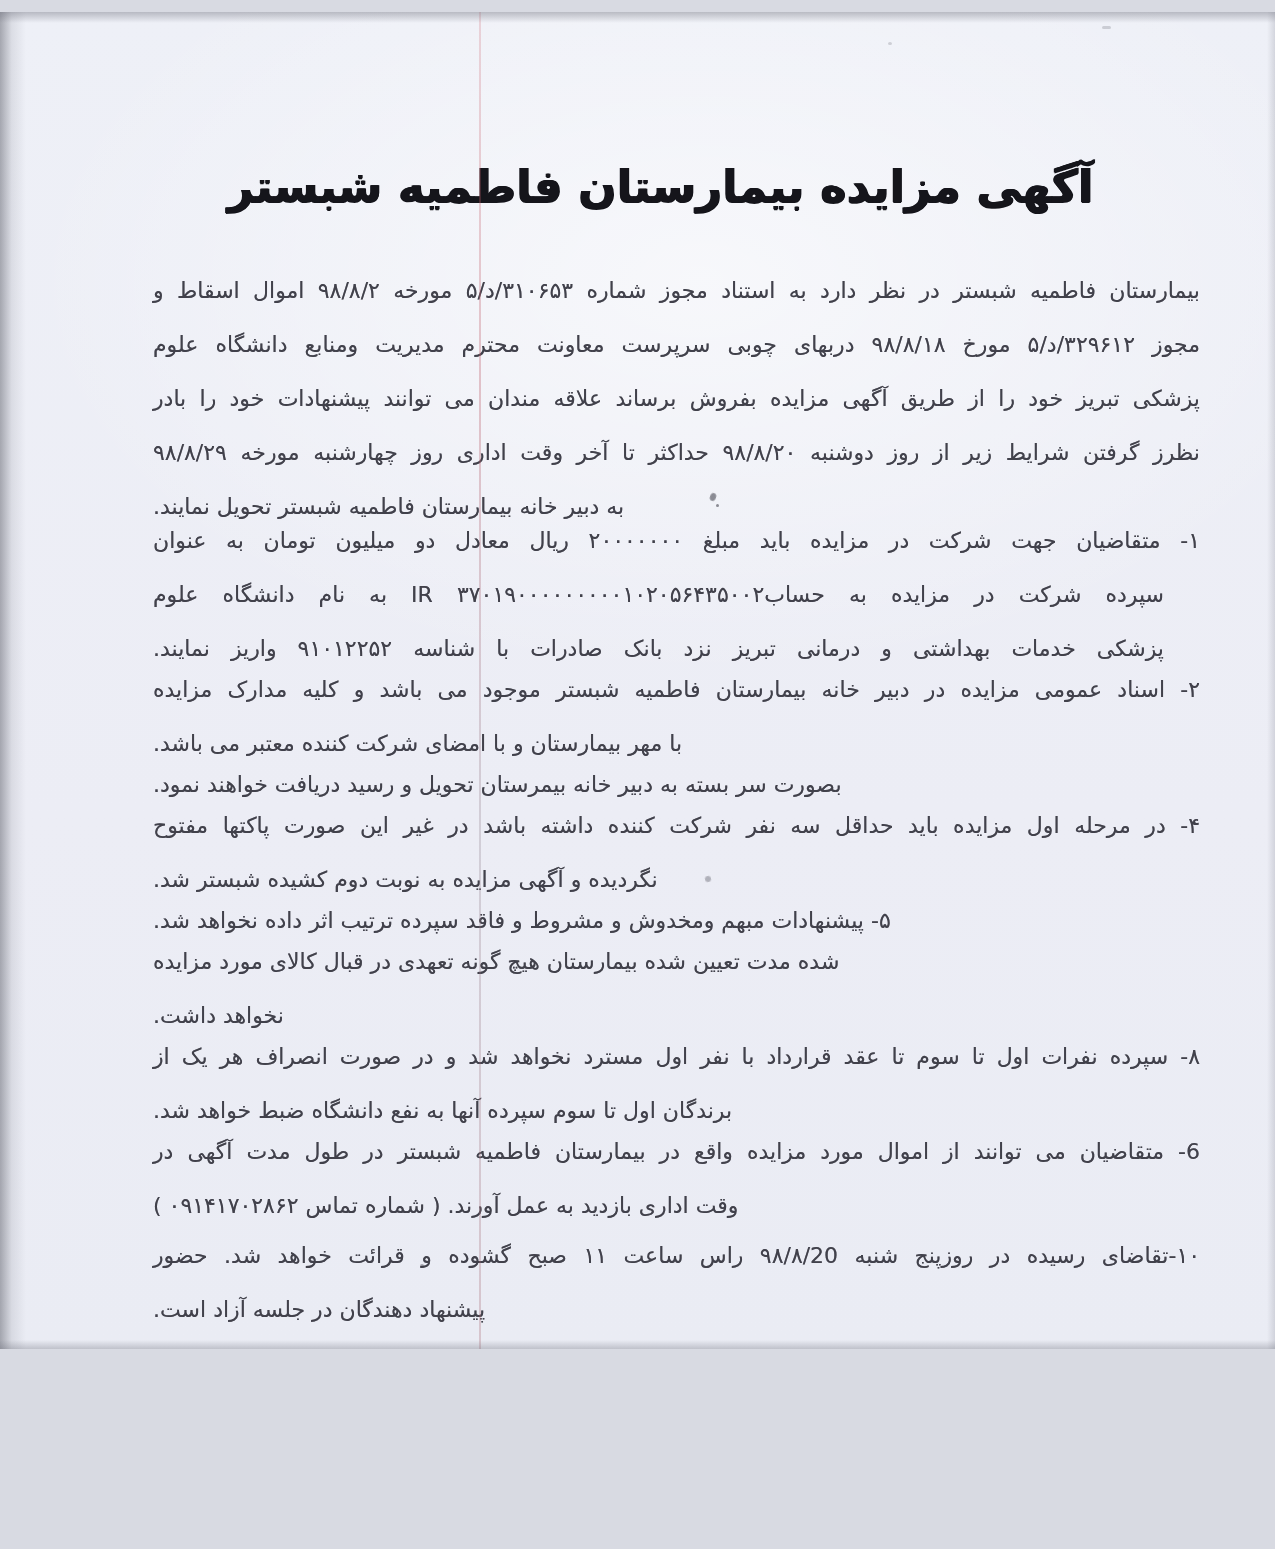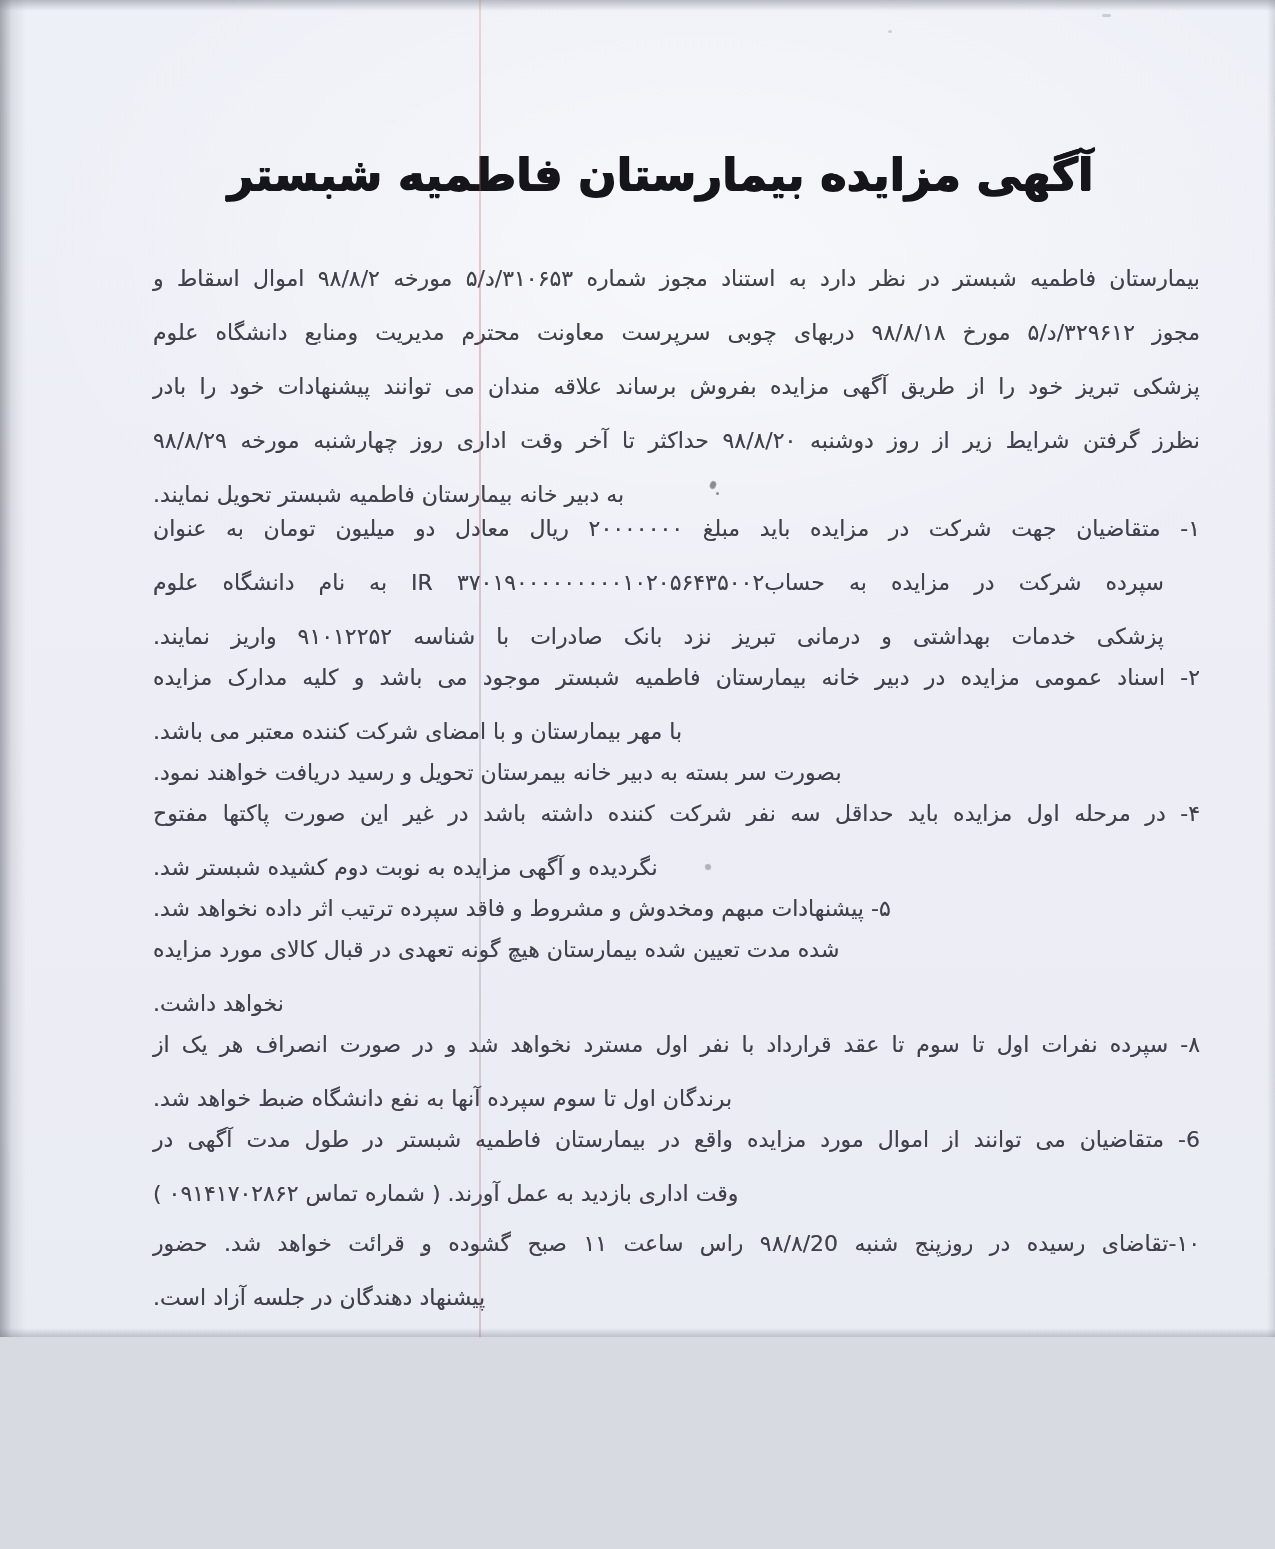--- a/index.html
+++ b/index.html
@@ -1,19 +1,19 @@
 <!DOCTYPE html>
 <html lang="fa"><head>
 <meta charset="utf-8">
 <style>
   html,body{margin:0;padding:0;background:#d8dae2;}
   .page{
     position:relative;
     width:1275px;height:1337px;
-    margin:0 auto;
+    margin:12px auto;
     overflow:hidden;
     background:
       radial-gradient(ellipse 950px 560px at 55% 20%, rgba(255,255,255,0.55), rgba(255,255,255,0) 72%),
       linear-gradient(#eef0f7, #ecedf5 60%, #eaecf4);
     font-family:"DejaVu Sans", sans-serif;
   }
   .title{
     position:absolute;
     top:148px;left:0;right:0;
     margin:0;

